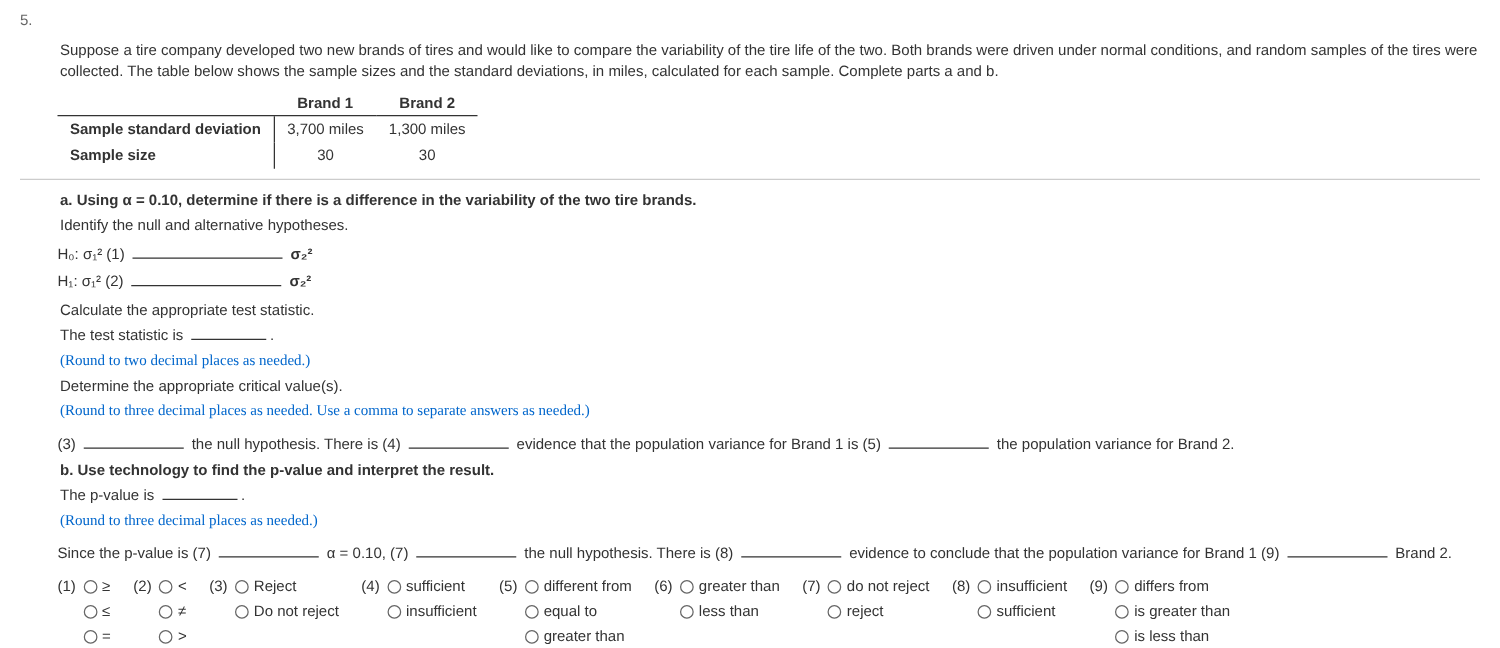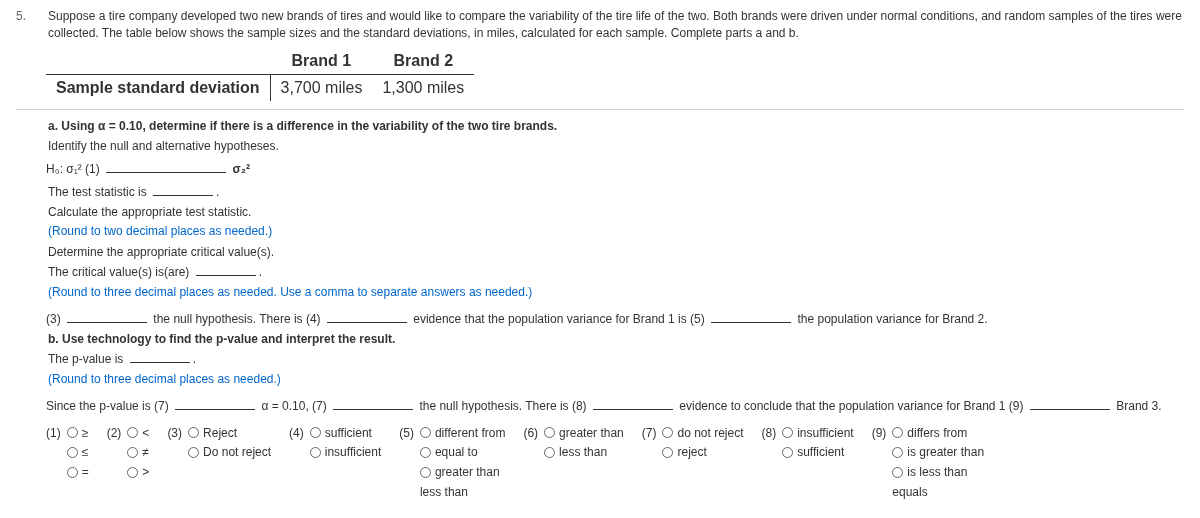--- a/index.html
+++ b/index.html
@@ -7,29 +7,29 @@
       font-family: Arial, Helvetica, sans-serif;
       font-size: 12px;
       color: #333;
       background: #fff;
       padding: 8px 16px;
       line-height: 1.4;
       width: 1200px;
     }
     .question-row { display: flex; gap: 12px; margin-bottom: 6px; }
     .qnum { flex: 0 0 20px; color: #666; }
-    .qtext { flex: 1; }
-    .data-table { border-collapse: collapse; margin: 4px 0 8px 30px; font-size: 16px; }
+    .qtext { flex: 1; margin-top: 24px; }
+    .data-table { border-collapse: collapse; margin: 4px 0 8px 30px; font-size: 12px; }
     .data-table th, .data-table td { padding: 2px 10px; text-align: center; }
     .data-table th { font-weight: bold; border-bottom: 1px solid #333;}
     .data-table .row-label { text-align: left; font-weight: bold; border-right: 1px solid #333;}
     .hr { border-top: 1px solid #ccc; margin: 2px 0 8px 0; }
     .section { margin: 4px 0 4px 30px; }
     .section p { margin: 3px 2px; }
-    .instruction { color: #0066cc; }
+    .instruction { color: #0066cc; font-family: Liberation Serif, serif; }
     .blank { display: inline-block; border-bottom: 1px solid #333; min-width: 80px; height: 12px; vertical-align: baseline; margin: 0 3px; }
     .blank.short { min-width: 60px; }
     .blank.med { min-width: 120px; }
     .hyp-row { margin: 6px 0; }
     .sigma { font-style: normal; font-weight: bold; }
     .answers-row { display: flex; gap: 18px; margin: 10px 0 0 30px; flex-wrap: nowrap; font-size: 12px; }
     .answer-group { display: flex; gap: 6px; align-items: flex-start; }
     .answer-group .num { flex: 0 0 auto; }
     .opts { display: flex; flex-direction: column; gap: 3px; }
     .opt { display: flex; align-items: center; gap: 4px; }
@@ -49,53 +49,59 @@
       <tr>
     <th></th>
     <th>Brand 1</th>
     <th>Brand 2</th>
   </tr>
   <tr>
     <td class="row-label">Sample standard deviation</td>
     <td>3,700 miles</td>
     <td>1,300 miles</td>
   </tr>
+  <tr>
+    <td class="row-label">Sample size</td>
+    <td>30</td>
+    <td>30</td>
+  </tr>
 </tbody>
   </table>
 
 <div class="hr"></div>
 
 <div class="section">
   <p><b>a. Using α = 0.10, determine if there is a difference in the variability of the two tire brands.</b></p>
   <p>Identify the null and alternative hypotheses.</p>
 </div>
 
 <div class="section">
   <div class="hyp-row">
     <span>H₀: σ₁² (1)</span>
     <span class="blank med"></span>
     <span class="sigma">σ₂²</span>
   </div>
-</div>
-
-<div class="section">
+  <div class="hyp-row">
+    <span>H₁: σ₁² (2)</span>
+    <span class="blank med"></span>
+    <span class="sigma">σ₂²</span>
+  </div>
+</div>
+
+<div class="section">
+  <p>Calculate the appropriate test statistic.</p>
   <p>
     <span>The test statistic is</span>
     <span class="blank short"></span>.
   </p>
-  <p>Calculate the appropriate test statistic.</p>
   <p class="instruction">(Round to two decimal places as needed.)</p>
 </div>
 
 <div class="section">
   <p>Determine the appropriate critical value(s).</p>
-  <p>
-    <span>The critical value(s) is(are)</span>
-    <span class="blank short"></span>.
-  </p>
   <p class="instruction">(Round to three decimal places as needed. Use a comma to separate answers as needed.)</p>
 </div>
 
 <div class="sentence-line">
   <span>(3)</span>
   <span class="blank"></span>
   <span>the null hypothesis. There is (4)</span>
   <span class="blank"></span>
   <span>evidence that the population variance for Brand 1 is (5)</span>
   <span class="blank"></span>
@@ -113,21 +119,21 @@
 
 <div class="sentence-line">
   <span>Since the p-value is (7)</span>
   <span class="blank"></span>
   <span>α = 0.10, (7)</span>
   <span class="blank"></span>
   <span>the null hypothesis. There is (8)</span>
   <span class="blank"></span>
   <span>evidence to conclude that the population variance for Brand 1 (9)</span>
   <span class="blank"></span>
-  <span>Brand 3.</span>
+  <span>Brand 2.</span>
 </div>
 
 <div class="answers-row">
   <div class="answer-group">
     <span class="num">(1)</span>
     <div class="opts">
       <div class="opt">
           <span class="radio"></span>
           <span>≥</span>
         </div>

